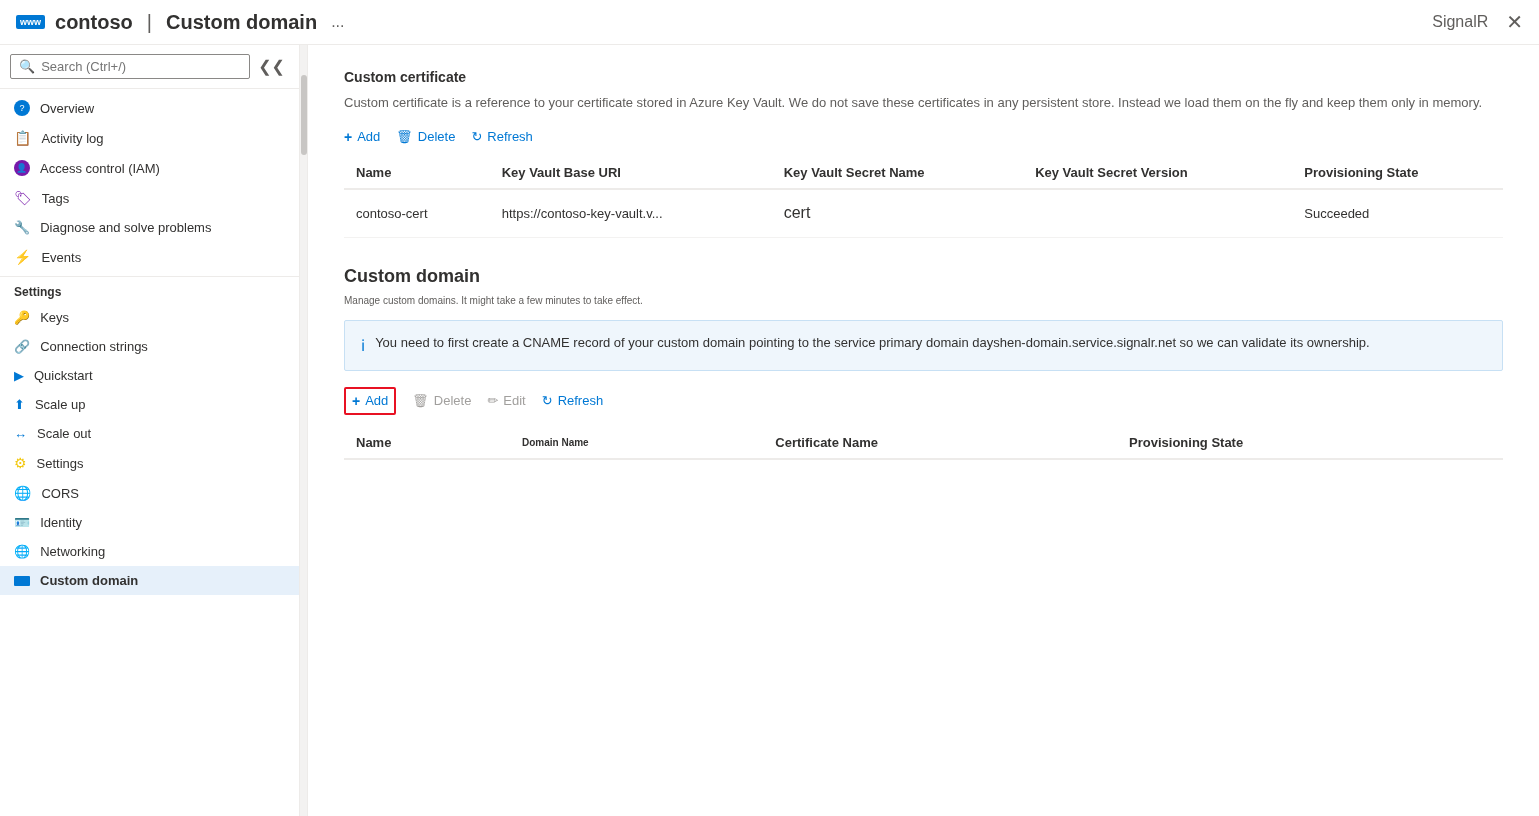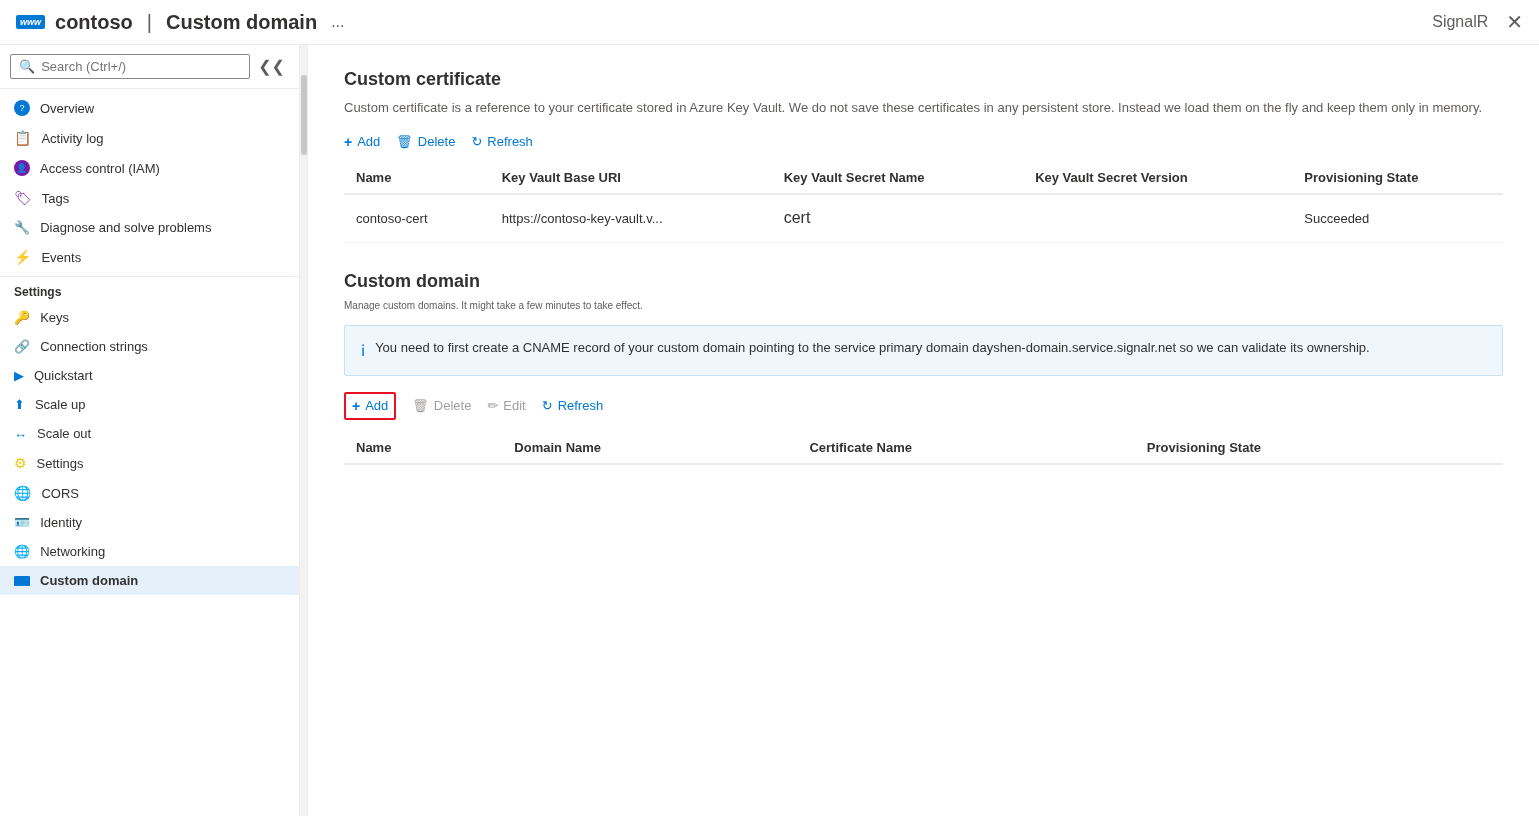--- a/index.html
+++ b/index.html
@@ -11,21 +11,21 @@
     .search-row { display: flex; align-items: center; }
     .nav-list { overflow-y: auto; flex: 1; padding: 4px 0; }
     .nav-item { display: flex; align-items: center; gap: 10px; padding: 7px 14px; cursor: pointer; color: #323130; font-size: 13px; }
     .nav-item.active { background: #e6f0fa; font-weight: 600; }
     .nav-section-label { padding: 8px 14px 4px 14px; font-size: 12px; font-weight: 600; color: #323130; border-top: 1px solid #edebe9; margin-top: 4px; }
     .toolbar-btn { display: flex; align-items: center; gap: 5px; color: #0078d4; background: none; border: none; cursor: pointer; font-size: 13px; padding: 0; }
     .toolbar-btn.disabled { color: #a19f9d; cursor: default; }
     .data-table { width: 100%; border-collapse: collapse; margin-bottom: 28px; }
     .data-table th { text-align: left; font-size: 13px; font-weight: 600; color: #323130; padding: 8px 12px; border-bottom: 2px solid #edebe9; }
     .data-table td { padding: 8px 12px; font-size: 13px; color: #323130; border-bottom: 1px solid #f3f2f1; }
-    .www-icon { background:#0078d4;border-radius:2px;padding:2px 4px;color:#fff;font-size:9px;font-weight:bold;font-style:italic; }
+    .www-icon { background:#0078d4;border-radius:2px;padding:2px 4px;color:#fff;font-size:9px;font-weight:bold; }
   </style>
 </head>
 <body>
 
 <div style="display:flex;align-items:center;padding:10px 16px;border-bottom:1px solid #edebe9;gap:10px;">
   <div class="www-icon">www</div>
   <div style="font-size:20px;font-weight:600;color:#323130;">contoso</div>
   <div style="font-size:20px;color:#605e5c;margin:0 4px;">|</div>
   <div style="font-size:20px;font-weight:600;color:#323130;">Custom domain</div>
   <div style="color:#605e5c;font-size:16px;cursor:pointer;margin-left:4px;">...</div>
@@ -116,21 +116,21 @@
     </div>
   </div>
 
   <div style="width:8px;background:#f3f2f1;position:relative;border-right:1px solid #edebe9;">
     <div style="width:6px;height:80px;background:#c8c6c4;border-radius:3px;position:absolute;top:30px;left:1px;"></div>
   </div>
 
   <div style="flex:1;overflow-y:auto;padding:24px 36px;background:#fff;">
 
     <div>
-      <h2 style="font-size:18px;font-weight:600;color:#323130;margin-bottom:8px;">Custom certificate</h2>
+      <h2 style="font-size:14px;font-weight:600;color:#323130;margin-bottom:8px;">Custom certificate</h2>
       <p style="font-size:13px;color:#605e5c;margin-bottom:16px;line-height:1.5;">Custom certificate is a reference to your certificate stored in Azure Key Vault. We do not save these certificates in any persistent store. Instead we load them on the fly and keep them only in memory.</p>
 
       <div style="display:flex;align-items:center;gap:16px;margin-bottom:12px;">
         <button class="toolbar-btn" style="display:flex;align-items:center;gap:5px;color:#0078d4;background:none;border:none;cursor:pointer;font-size:13px;">
           <span style="font-size:14px;font-weight:bold;">+</span>
           <span>Add</span>
         </button>
         <button class="toolbar-btn" style="display:flex;align-items:center;gap:5px;color:#0078d4;background:none;border:none;cursor:pointer;font-size:13px;">
           <span style="font-size:13px;">🗑</span>
           <span>Delete</span>
@@ -190,21 +190,21 @@
         <button class="toolbar-btn" style="display:flex;align-items:center;gap:5px;color:#0078d4;background:none;border:none;cursor:pointer;font-size:13px;">
           <span style="font-size:13px;">↻</span>
           <span>Refresh</span>
         </button>
       </div>
 
       <table class="data-table" style="width:100%;border-collapse:collapse;">
         <thead>
           <tr>
             <th style="text-align:left;font-size:13px;font-weight:600;color:#323130;padding:8px 12px;border-bottom:2px solid #edebe9;">Name</th>
-            <th style="text-align:left;font-size:13px;font-weight:600;color:#323130;padding:8px 12px;border-bottom:2px solid #edebe9;">Domain Name</th>
+            <th style="text-align:left;font-size:10px;font-weight:600;color:#323130;padding:8px 12px;border-bottom:2px solid #edebe9;">Domain Name</th>
             <th style="text-align:left;font-size:13px;font-weight:600;color:#323130;padding:8px 12px;border-bottom:2px solid #edebe9;">Certificate Name</th>
             <th style="text-align:left;font-size:13px;font-weight:600;color:#323130;padding:8px 12px;border-bottom:2px solid #edebe9;">Provisioning State</th>
           </tr>
         </thead>
         <tbody>
           
         </tbody>
       </table>
     </div>
 

